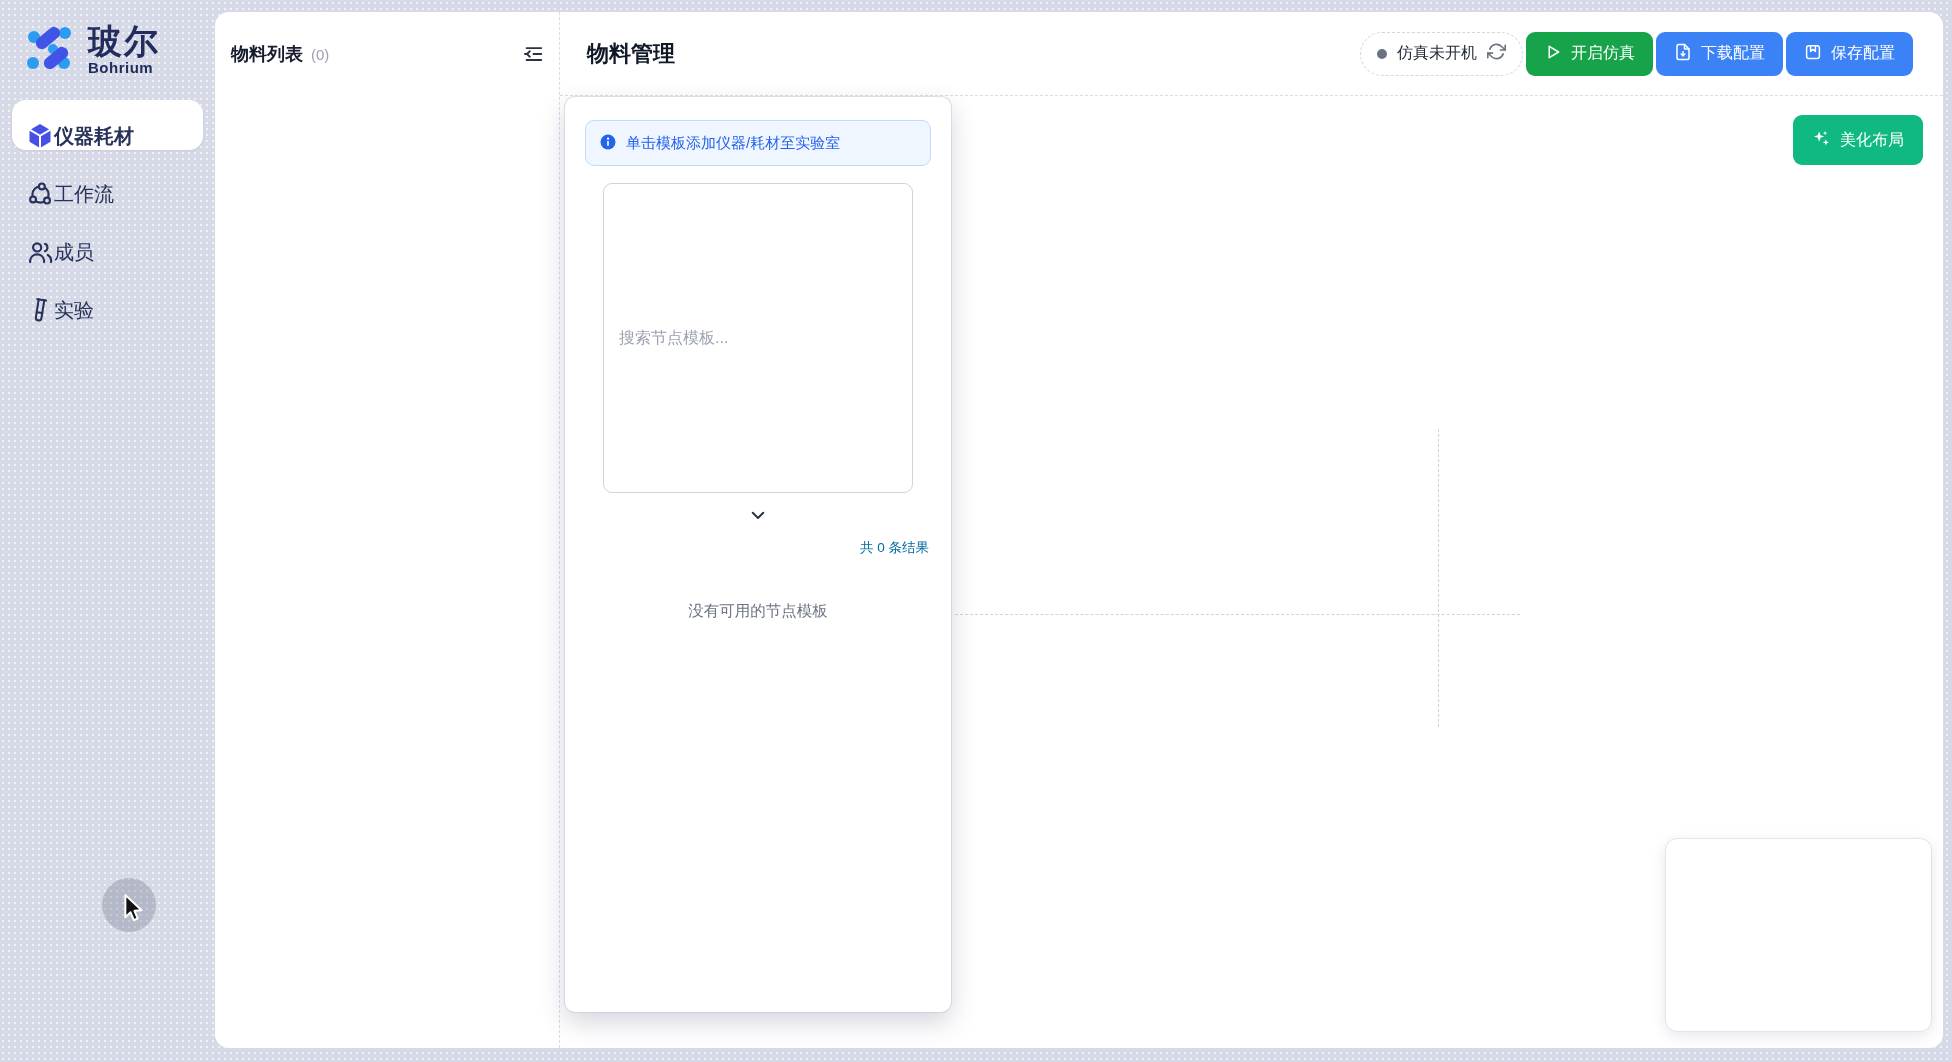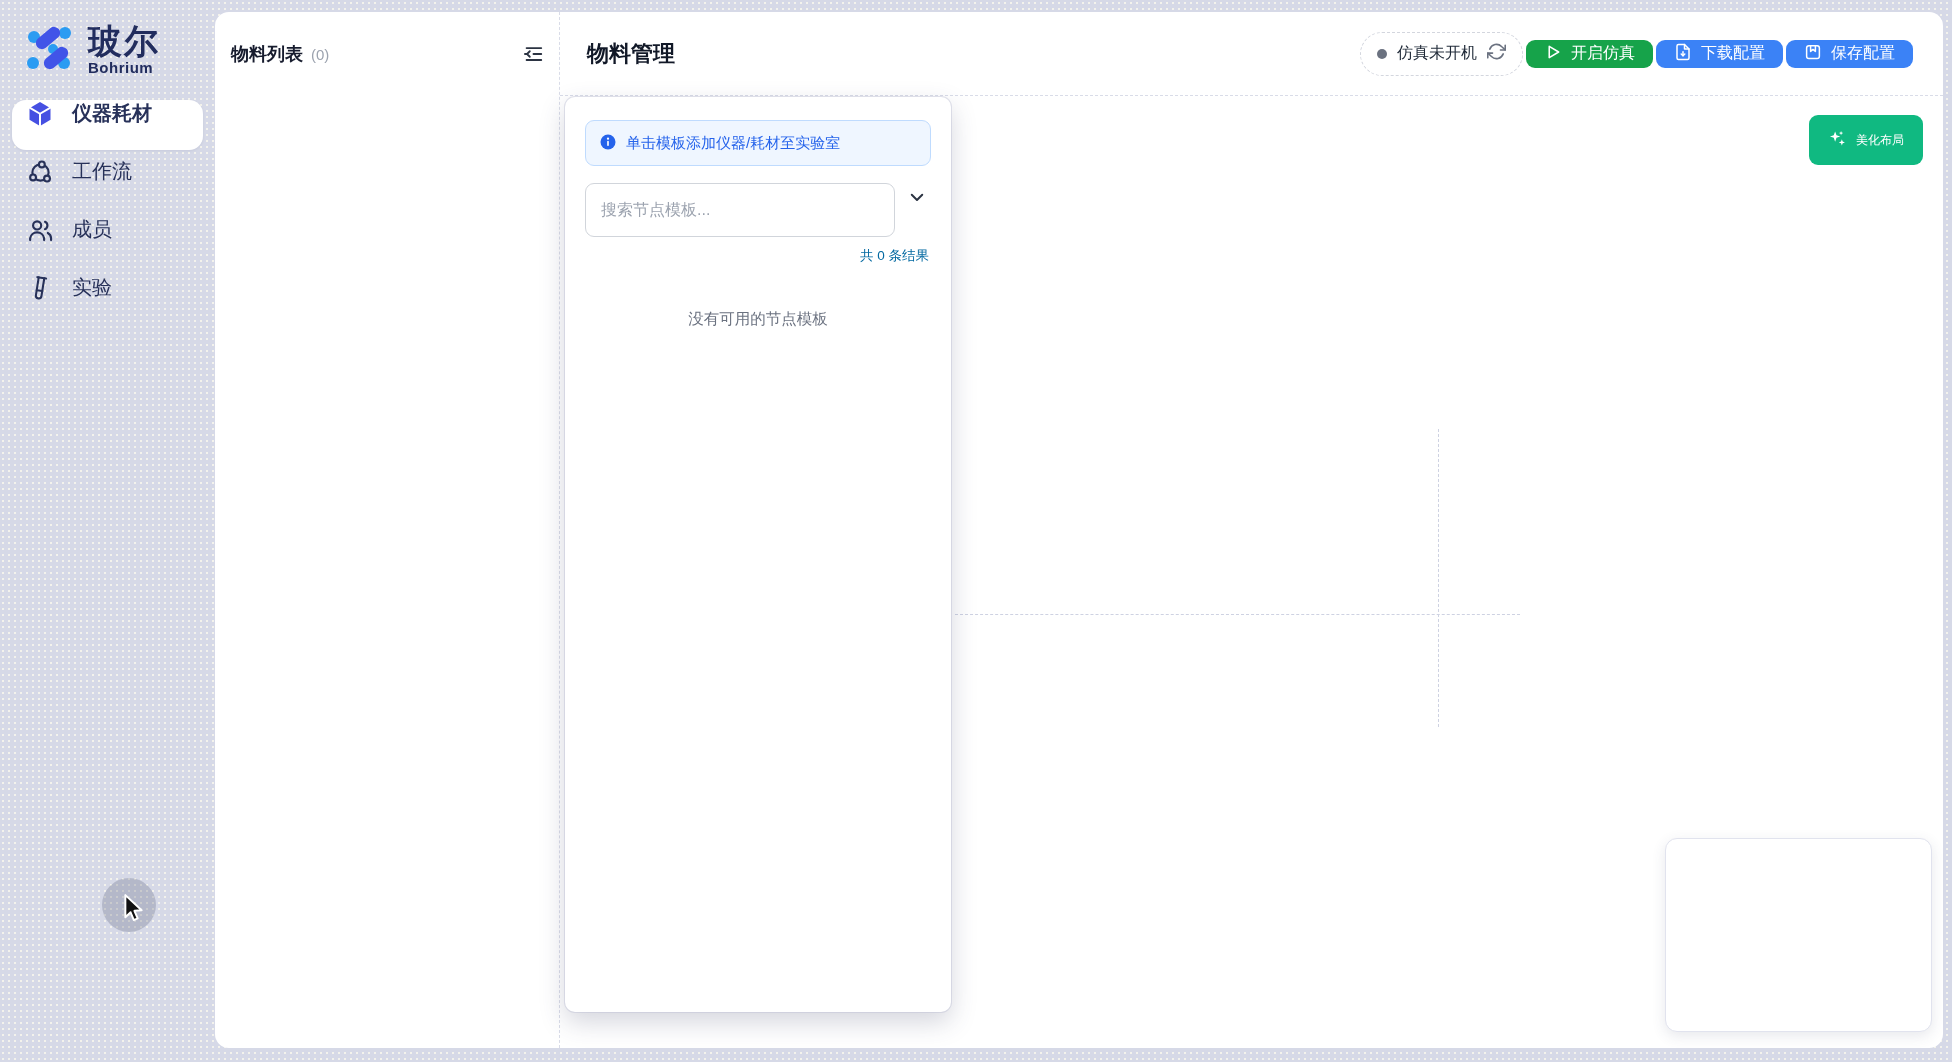--- a/index.html
+++ b/index.html
@@ -16,21 +16,21 @@
     background-size:6px 6px;
   }
 
   
   .sidebar{ position:absolute; left:0; top:0; width:215px; height:1062px; }
   .brand{ position:absolute; left:20px; top:18px; display:flex; align-items:center; gap:10px; }
   .brand-text .zh{ font-size:34px; font-weight:700; color:#222d5e; line-height:36px; letter-spacing:2px;}
   .brand-text .en{ font-size:15px; font-weight:700; color:#222d5e; letter-spacing:.5px;}
   .nav{ position:absolute; left:12px; right:12px; top:100px; display:flex; flex-direction:column; gap:8px;}
   .nav-item{
-    display:flex; align-items:flex-start; gap:18px; height:50px; padding:0 12px 0 14px;
+    display:flex; align-items:flex-end; height:50px; padding:0 12px 0 14px;
     border-radius:14px; color:#273159; font-size:20px; cursor:pointer;
   }
   .nav-item.active{ background:#ffffff; font-weight:700; box-shadow:0 1px 3px rgba(30,40,90,.08); }
   .nav-item .ic{ width:28px; height:28px; display:flex; align-items:center; justify-content:center;}
   .side-footer{ position:absolute; left:0; bottom:28px; width:215px; height:44px;}
   .avatar{ position:absolute; left:23px; bottom:0; width:40px; height:40px; border-radius:50%;
     background:#c7ccd9; overflow:hidden;}
   .lab-item{ position:absolute; left:93px; bottom:2px; display:flex; align-items:center; gap:10px;
     color:#273159; font-size:19px; cursor:pointer;}
 
@@ -55,21 +55,21 @@
   }
   .page-title{ font-size:22px; font-weight:700; color:#111827; }
   .actions{ margin-left:auto; display:flex; align-items:center; gap:3px; }
   .status-pill{
     height:44px; border:1px dashed #d3d6de; border-radius:22px; background:#fff;
     display:flex; align-items:center; gap:10px; padding:0 16px; cursor:pointer;
   }
   .status-dot{ width:10px; height:10px; border-radius:50%; background:#6b7280; }
   .status-text{ font-size:16px; color:#1f2937; }
   .btn{
-    height:28px; border:none; border-radius:9px; padding:0 18px;
+    height:44px; border:none; border-radius:9px; padding:0 18px;
     display:flex; align-items:center; gap:9px; color:#fff; font-size:16px;
     font-family:"Liberation Sans", sans-serif; cursor:pointer;
   }
   .btn-green{ background:#16a34a; }
   .btn-blue{ background:#3b82f6; }
 
   
   .canvas{ position:absolute; left:345px; right:0; top:84px; bottom:0; }
   .guide-h{ position:absolute; left:395px; top:518px; width:565px; height:0; border-top:1px dashed #ced2e2;}
   .guide-v{ position:absolute; left:878px; top:333px; height:298px; width:0; border-left:1px dashed #ced2e2;}
@@ -78,34 +78,34 @@
     position:absolute; left:5px; top:1px; width:386px; height:915px;
     background:#fff; border-radius:10px;
     box-shadow:0 0 0 1px rgba(190,194,212,.45), 0 10px 26px rgba(60,66,98,.22);
     padding:23px 20px;
   }
   .hint-banner{
     height:46px; background:#eff6ff; border:1px solid #bfdbfe; border-radius:9px;
     display:flex; align-items:center; gap:9px; padding:0 13px;
     color:#2563eb; font-size:15px; cursor:pointer;
   }
-  .search-row{ margin-top:17px; display:flex; gap:8px; }
+  .search-row{ margin-top:17px; display:flex; align-items:center; gap:8px;flex-direction:column; }
   .search-input{
     flex:0 0 310px; width:310px; height:54px; border:1px solid #d1d5db; border-radius:9px;
     padding:0 15px; font-size:16px; color:#1f2937; outline:none;
     font-family:"Liberation Sans", sans-serif; background:#fff;
   }
   .search-input::placeholder{ color:#9ca3af; }
   .chev-btn{ width:28px; height:28px; display:flex; align-items:center; justify-content:center; cursor:pointer; }
   .result-count{ margin-top:10px; text-align:right; font-size:13.5px; color:#0369a1; padding-right:2px;}
   .empty-text{ margin-top:44px; text-align:center; font-size:15.5px; color:#6b7280; }
 
   .beautify-btn{
     position:absolute; right:20px; top:19px; height:50px; border:none; border-radius:9px;
-    background:#10b981; color:#fff; font-size:12px; padding:0 19px;
+    background:#10b981; color:#fff; font-size:16px; padding:0 19px;
     display:flex; align-items:center; gap:9px; cursor:pointer;
     font-family:"Liberation Sans", sans-serif;
   }
   .minimap{
     position:absolute; right:11px; bottom:16px; width:267px; height:194px;
     background:#fff; border:1px solid #e1e3ee; border-radius:12px;
     box-shadow:0 4px 14px rgba(60,66,98,.12);
   }
 
   

